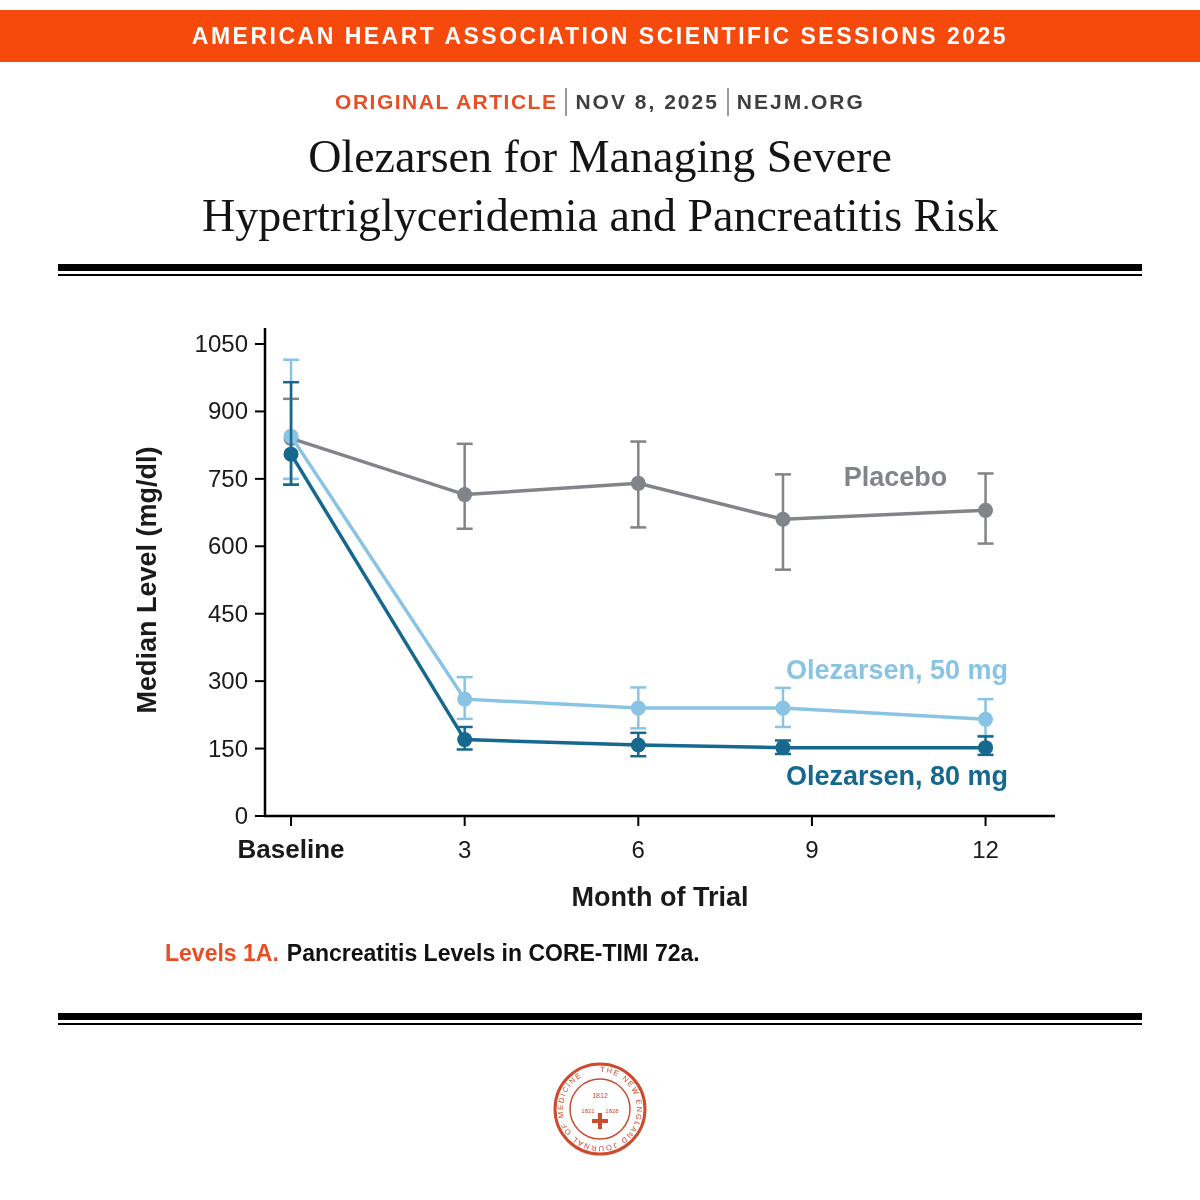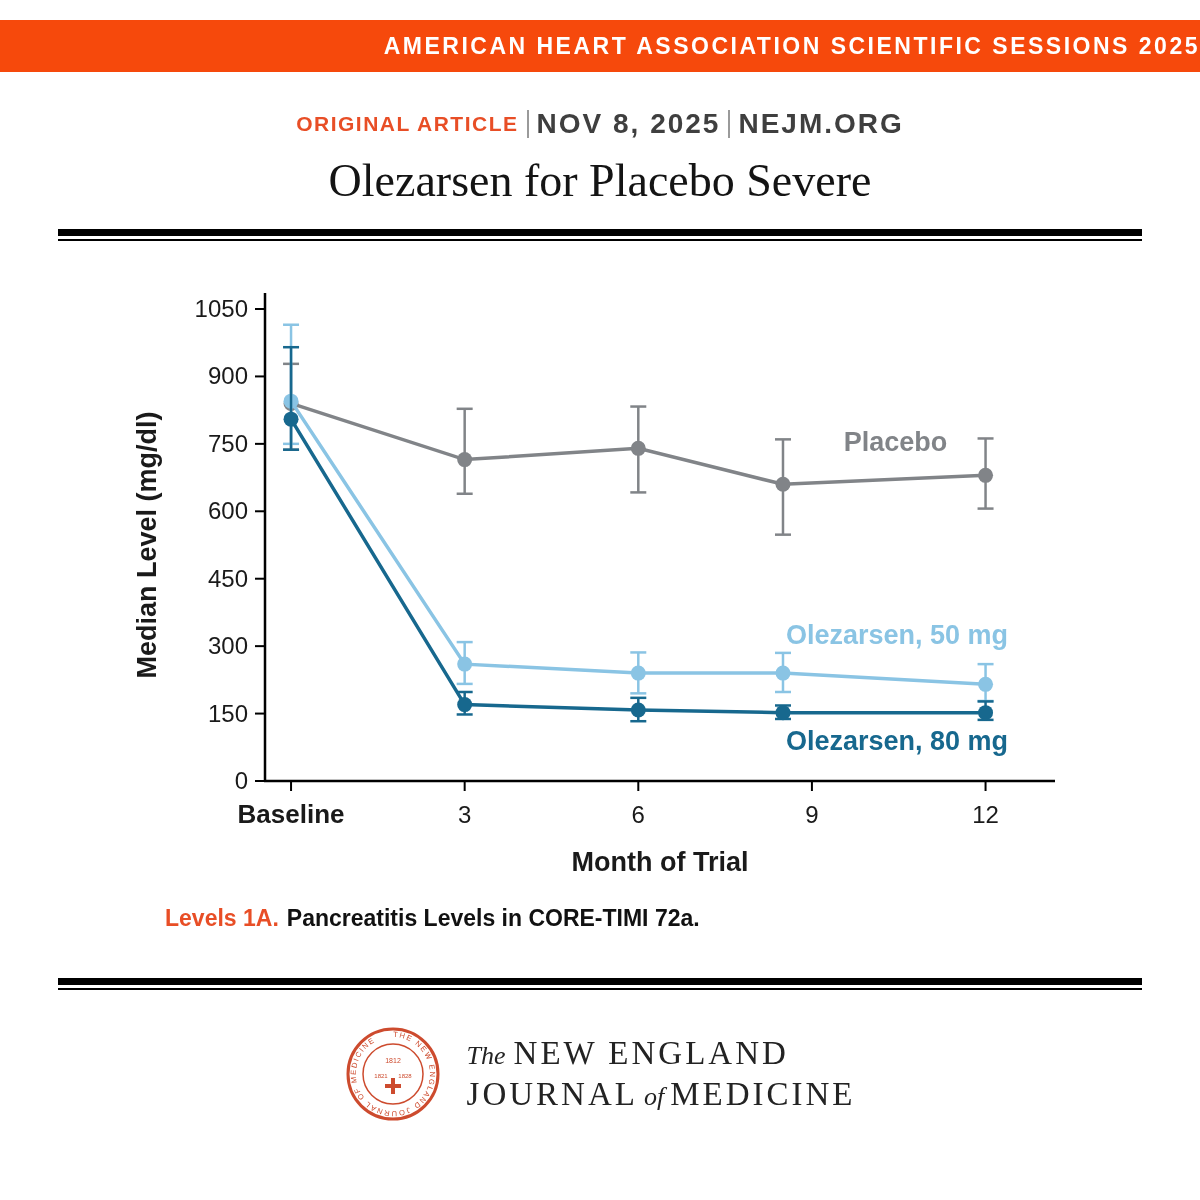--- a/index.html
+++ b/index.html
@@ -1,24 +1,24 @@
 <!DOCTYPE html>
 <html style="--banner: #F6490C; --accent: #E84E26; --seal: #CD4B2E; --ink: #1A1A1A; --muted: #3F3F3F;"><head>
 <meta charset="utf-8">
 <style>
   html,body{margin:0;padding:0;}
   body{font-family:"Liberation Sans",sans-serif;background:#ffffff;}
   .page{width:1200px;height:1200px;background:#fff;overflow:hidden;position:relative;}
 
-  .banner{margin-top:20px;height:52px;background:var(--banner);display:flex;align-items:center;justify-content:flex-end;}
+  .banner{margin-top:10px;height:52px;background:var(--banner);display:flex;align-items:center;justify-content:center;}
   .banner span{color:#fff;font-weight:bold;font-size:23px;letter-spacing:2.5px;}
 
-  .eyebrow{margin-top:36px;display:flex;align-items:center;justify-content:center;gap:8px;}
+  .eyebrow{margin-top:26px;display:flex;align-items:center;justify-content:center;gap:8px;}
   .eyebrow .cat{color:var(--accent);font-weight:bold;font-size:21px;letter-spacing:1.5px;}
-  .eyebrow .meta{color:var(--muted);font-weight:600;font-size:28px;letter-spacing:2px;}
+  .eyebrow .meta{color:var(--muted);font-weight:600;font-size:21px;letter-spacing:2px;}
   .eyebrow .sep{width:2px;height:28px;background:#9a9a9a;}
 
   .title{margin-top:12px;text-align:center;font-family:"Liberation Serif",serif;
          font-size:46px;line-height:1.28;color:#141414;}
 
   .rule{margin:18px 58px 0;}
   .rule .thick{height:7px;background:#000;}
   .rule .thin{height:2px;background:#000;margin-top:3px;}
   .rule-bottom{margin-top:46px;}
 
@@ -45,21 +45,22 @@
 
   <div class="eyebrow">
     <span class="cat">ORIGINAL ARTICLE</span>
     <span class="sep"></span>
     <span class="meta">NOV 8, 2025</span>
     <span class="sep"></span>
     <span class="meta">NEJM.ORG</span>
   </div>
 
   <div class="title">
-    <div>Olezarsen for Placebo Severe</div>
+    <div>Olezarsen for Managing Severe</div>
+    <div>Hypertriglyceridemia and Pancreatitis Risk</div>
   </div>
 
   <div class="rule">
     <div class="thick"></div>
     <div class="thin"></div>
   </div>
 
   <div class="chart-wrap">
     <svg width="1000" height="650" viewBox="0 0 1000 650">
         <line x1="145" y1="46" x2="145" y2="535" stroke="#000" stroke-width="2.5"></line>
@@ -177,19 +178,15 @@
       <path id="sealring" d="M 48 11 A 37 37 0 1 1 47.9 11" fill="none"></path>
       <text font-size="7.5" letter-spacing="1.5" fill="#CD4B2E">
         <textPath href="#sealring">THE NEW ENGLAND JOURNAL OF MEDICINE</textPath>
       </text>
       <text x="48" y="37" text-anchor="middle" font-size="7" fill="#CD4B2E">1812</text>
       <text x="36" y="52" text-anchor="middle" font-size="6" fill="#CD4B2E">1821</text>
       <text x="60" y="52" text-anchor="middle" font-size="6" fill="#CD4B2E">1828</text>
       <rect x="46" y="52" width="4" height="16" fill="#CD4B2E"></rect>
       <rect x="40" y="58" width="16" height="4" fill="#CD4B2E"></rect>
     </svg>
-    <div class="wordmark">
-      <div class="ln"><span class="it">The</span><span>NEW ENGLAND</span></div>
-      <div class="ln"><span>JOURNAL</span><span class="it2">of</span><span>MEDICINE</span></div>
-    </div>
   </div>
 
 </div>
 
 </body></html>

